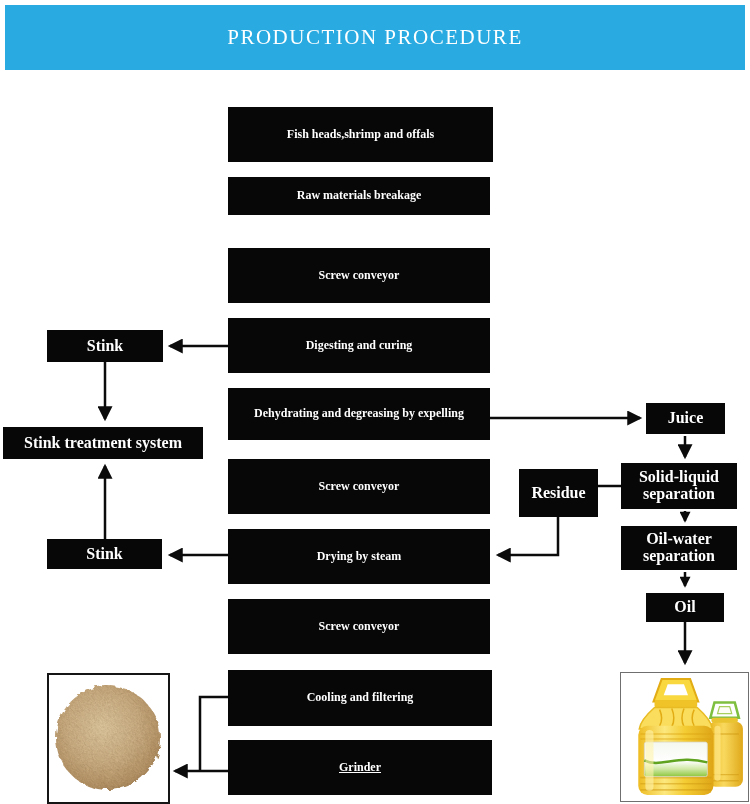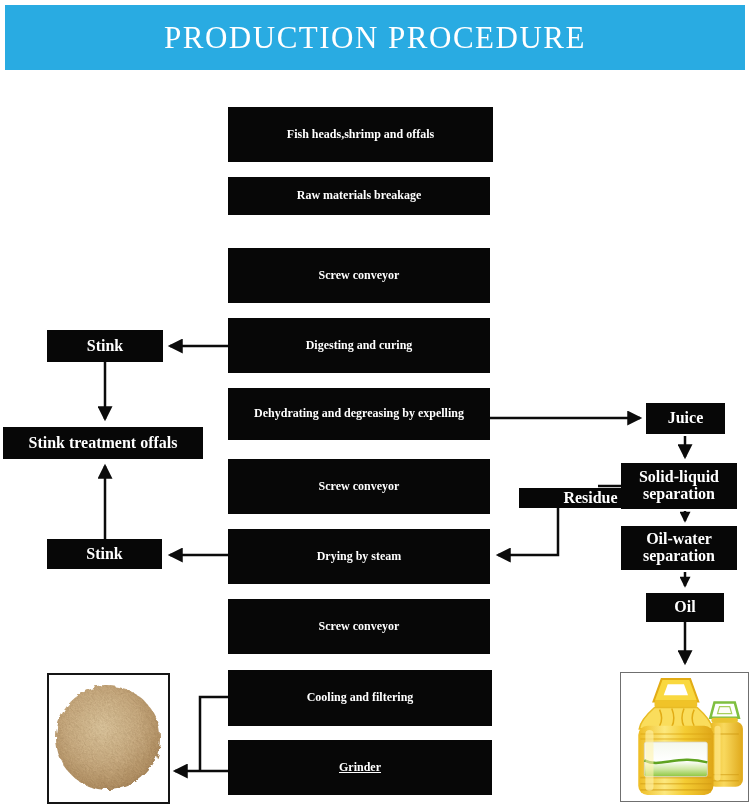--- a/index.html
+++ b/index.html
@@ -1,20 +1,20 @@
 <!DOCTYPE html>
 <html><head>
 <meta charset="utf-8">
 <style>
   html,body{margin:0;padding:0;background:#fff;}
   .stage{position:relative;width:750px;height:804px;background:#ffffff;overflow:hidden;
          font-family:"Liberation Serif","DejaVu Serif",serif;}
   .banner{position:absolute;left:5px;top:5px;width:740px;height:65px;background:#29abe2;
           display:flex;align-items:center;justify-content:center;}
-  .banner h1{margin:0;font-size:31px;font-weight:normal;color:#ffffff;letter-spacing:1.5px;
+  .banner h1{margin:0;font-size:21px;font-weight:normal;color:#ffffff;letter-spacing:1.5px;
              font-family:"Liberation Serif","DejaVu Serif",serif;}
   .box{position:absolute;background:#070707;color:#ffffff;display:flex;align-items:center;
        justify-content:center;text-align:center;font-weight:bold;font-size:12px;line-height:1.15;}
   .small{font-size:16px;}
   .wrap-narrow{display:inline-block;max-width:220px;}
   
   #b-fish   {left:228px;top:107px;width:265px;height:55px;}
   #b-raw    {left:228px;top:177px;width:262px;height:38px;}
   #b-screw1 {left:228px;top:248px;width:262px;height:55px;}
   #b-digest {left:228px;top:318px;width:262px;height:55px;}
@@ -24,21 +24,21 @@
   #b-screw3 {left:228px;top:599px;width:262px;height:55px;}
   #b-cool   {left:228px;top:670px;width:264px;height:56px;}
   #b-grind  {left:228px;top:740px;width:264px;height:55px;text-decoration:underline;}
   
   #b-stink1 {left:47px;top:330px;width:116px;height:32px;}
   #b-treat  {left:3px;top:427px;width:200px;height:32px;}
   #b-stink2 {left:47px;top:539px;width:115px;height:30px;}
   
   #b-juice  {left:646px;top:403px;width:79px;height:31px;}
   #b-solid  {left:621px;top:463px;width:116px;height:46px;line-height:1.05;text-align:center;}
-  #b-residue{left:519px;top:488px;width:79px;height:20px;padding-left:32px;}
+  #b-residue{left:519px;top:469px;width:79px;height:48px;}
   #b-oilw   {left:621px;top:526px;width:116px;height:44px;line-height:1.05;}
   #b-oil    {left:646px;top:593px;width:78px;height:29px;}
   
   .imgframe{position:absolute;background:#ffffff;}
   #img-powder {left:47px;top:673px;width:119px;height:127px;border:2px solid #151515;}
   #img-bottles{left:620px;top:672px;width:127px;height:128px;border:1px solid #6f6f6f;}
   .imgframe svg{display:block;width:100%;height:100%;}
   #connectors{position:absolute;left:0;top:0;width:750px;height:804px;pointer-events:none;}
 </style>
 </head>
@@ -83,21 +83,21 @@
   <div class="box" id="b-dehyd">
     <span class="wrap-narrow">Dehydrating and degreasing by expelling</span>
   </div>
   <div class="box" id="b-screw2">Screw conveyor</div>
   <div class="box" id="b-dry">Drying by steam</div>
   <div class="box" id="b-screw3">Screw conveyor</div>
   <div class="box" id="b-cool">Cooling and filtering</div>
   <div class="box" id="b-grind">Grinder</div>
 
   <div class="box small" id="b-stink1">Stink</div>
-  <div class="box small" id="b-treat">Stink treatment offals</div>
+  <div class="box small" id="b-treat">Stink treatment system</div>
   <div class="box small" id="b-stink2">Stink</div>
 
   <div class="box small" id="b-juice">Juice</div>
   <div class="box small" id="b-solid">Solid-liquid separation</div>
   <div class="box small" id="b-residue">Residue</div>
   <div class="box small" id="b-oilw">Oil-water separation</div>
   <div class="box small" id="b-oil">Oil</div>
 
   <div class="imgframe" id="img-powder">
     <svg viewBox="0 0 119 127">

